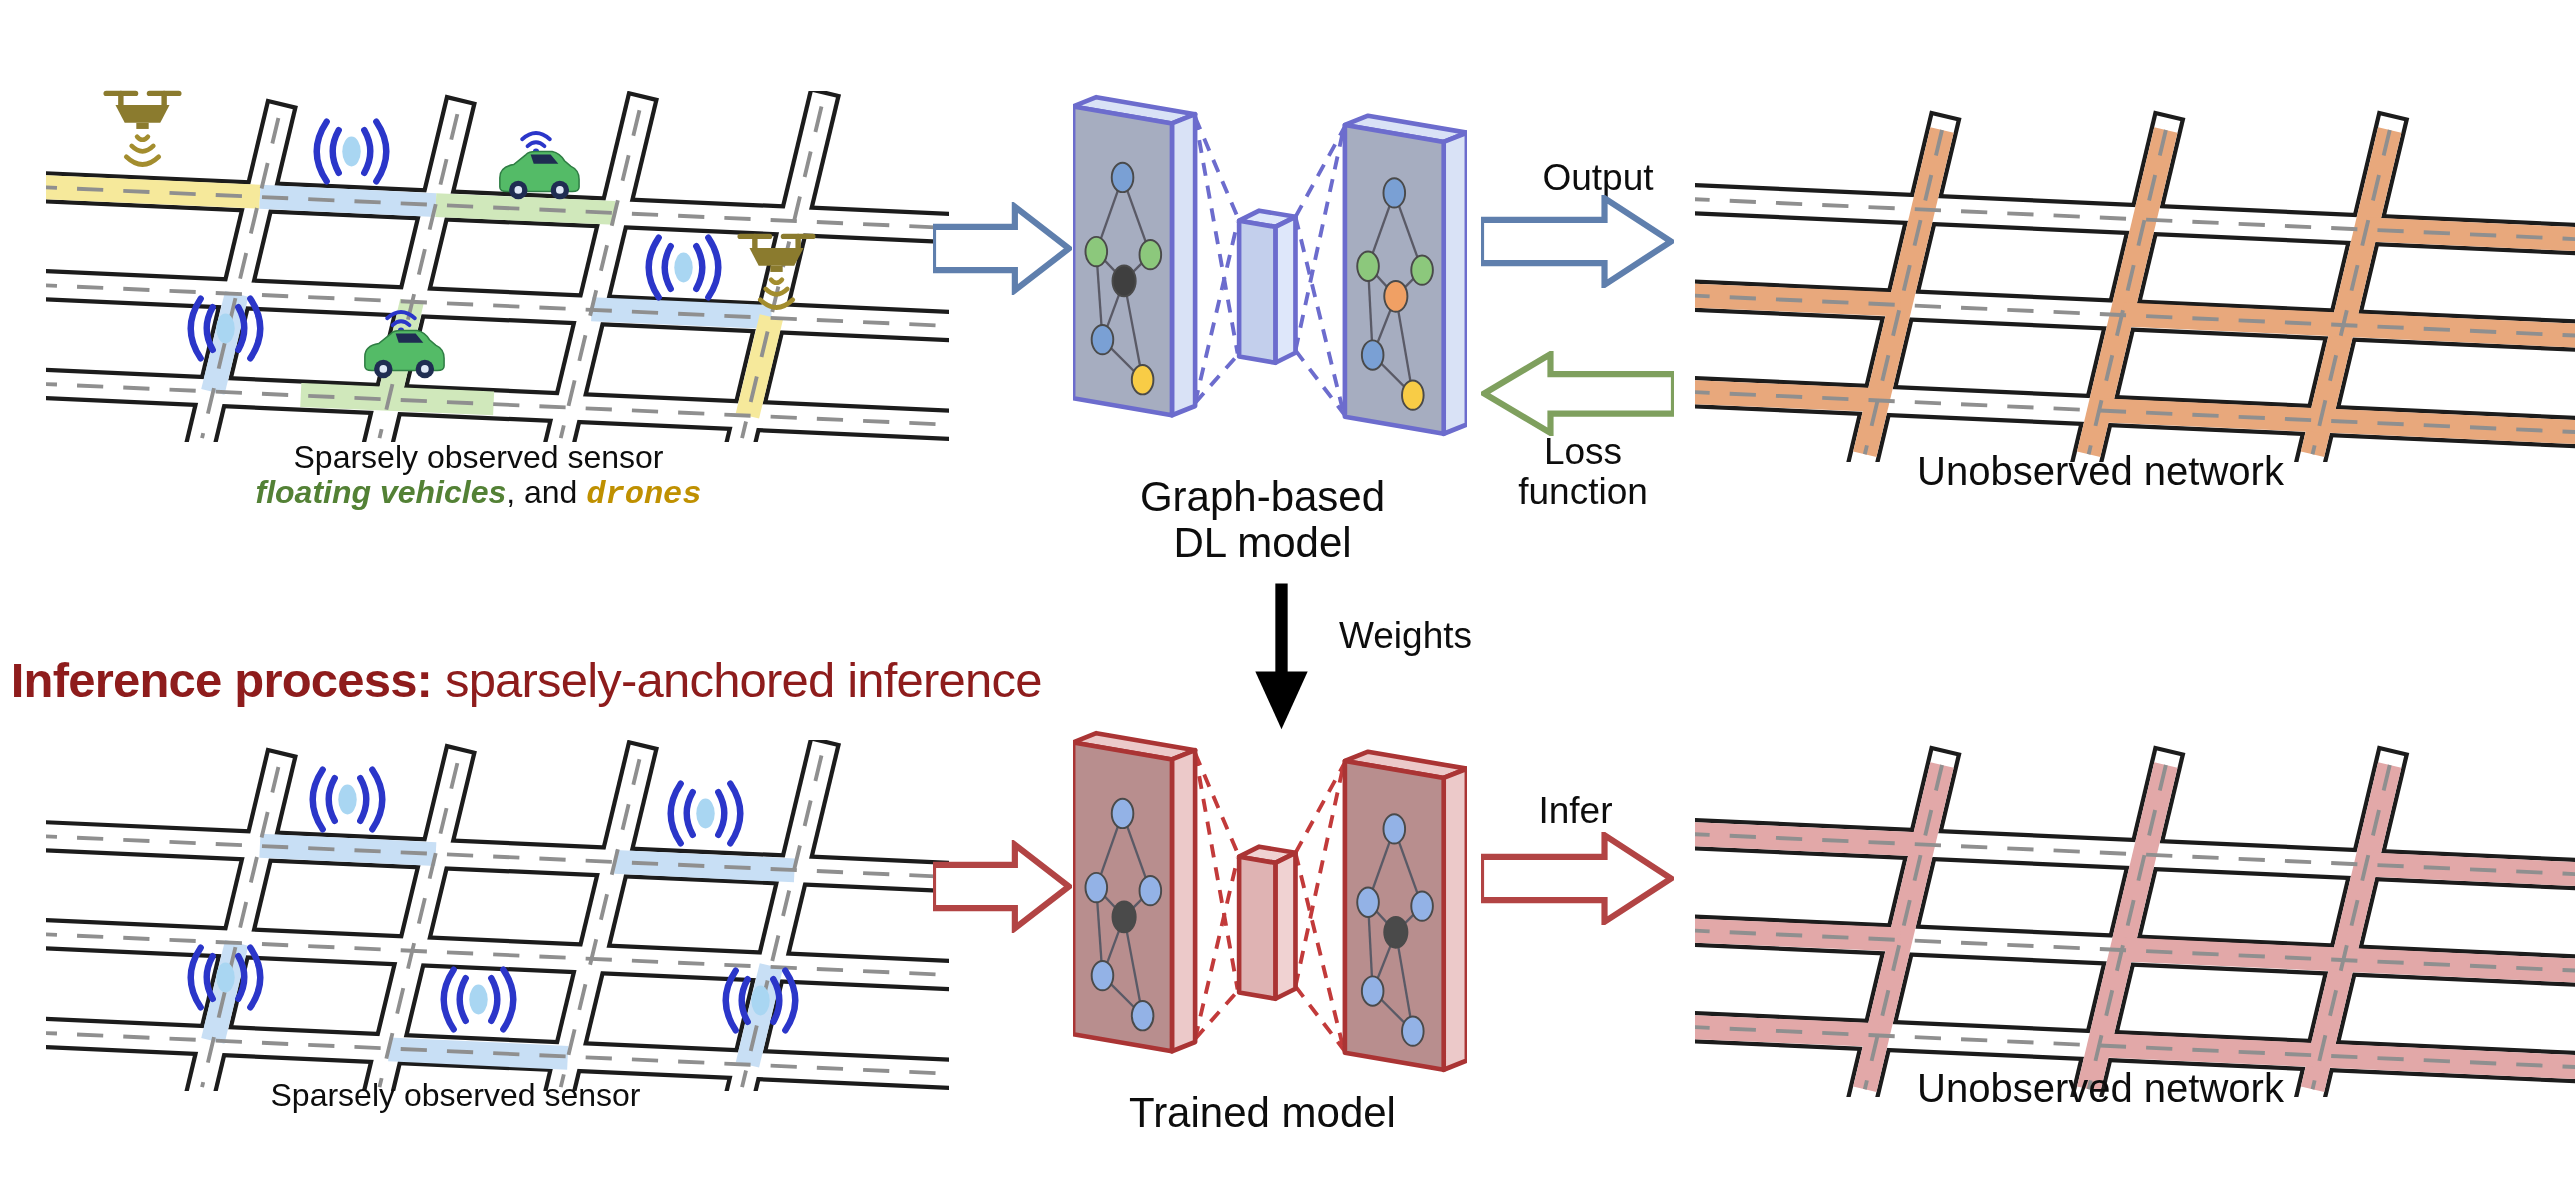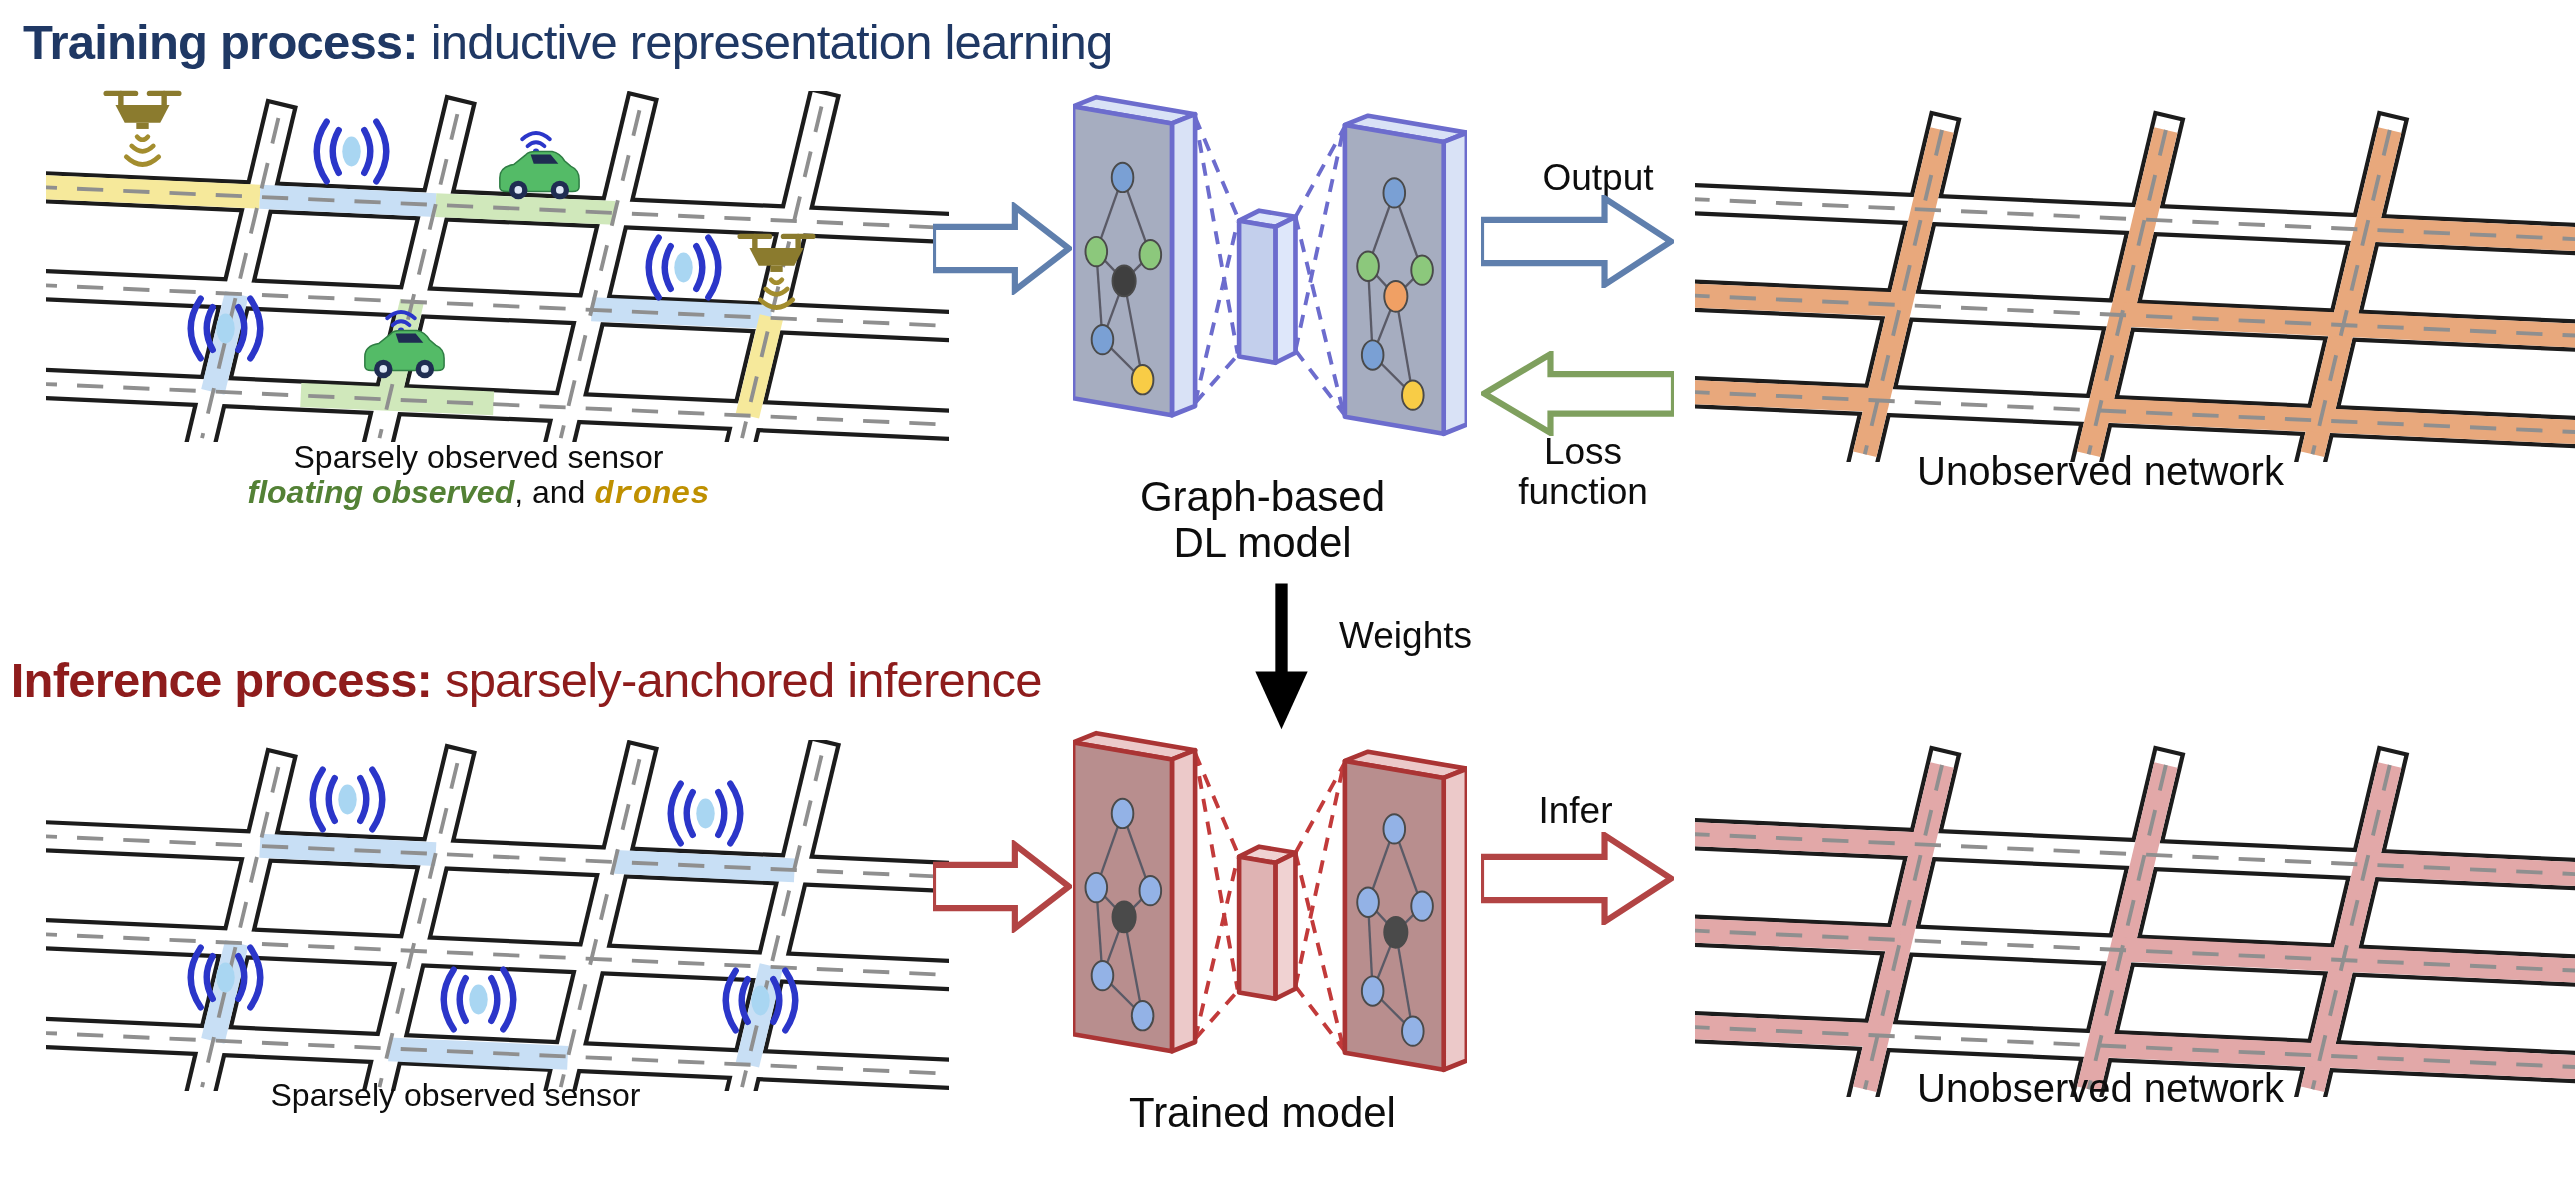--- a/index.html
+++ b/index.html
@@ -57,21 +57,20 @@
   .car .body{fill:#54bb67;stroke:#2f7d44;stroke-width:2;}
   .car .glass{fill:#1f2d52;}
   .car .wheel{fill:#1f2d52;}
   .car .hub{fill:#dfe8f6;}
 </style>
 </head>
 <body>
 
 <div id="canvas">
 
-  <div class="abs title navy" style="left:23px;top:17px;"><span class="strong">Training process:</span><span> inductive representation learning</span></div>
 
   <svg class="abs net" style="left:46px;top:91px;" width="903" height="351" viewBox="0 0 1170 455">
     <g class="casing">
       <line x1="-20" y1="124" x2="1180" y2="178"></line>
         <line x1="-20" y1="251" x2="1180" y2="305"></line>
         <line x1="-20" y1="379" x2="1180" y2="433"></line>
       <line x1="301" y1="35" x2="202" y2="450"></line>
         <line x1="533" y1="30" x2="432" y2="450"></line>
         <line x1="769" y1="25" x2="667" y2="450"></line>
         <line x1="1005" y1="20" x2="902" y2="450"></line>
@@ -167,21 +166,21 @@
     <path class="body" d="M18,84 L18,72 Q18,58 36,55 L52,42 Q56,38 64,38 L86,38 Q96,40 102,50 L110,57 Q121,62 121,74 L121,84 Q121,90 112,90 L27,90 Q18,90 18,84 Z"></path>
     <path class="glass" d="M58,42 L84,42 L94,54 L62,54 Z"></path>
     <circle class="wheel" cx="42" cy="88" r="12"></circle>
       <circle class="hub" cx="42" cy="88" r="5"></circle>
     <circle class="wheel" cx="96" cy="88" r="12"></circle>
       <circle class="hub" cx="96" cy="88" r="5"></circle>
   </svg>
 
   <div class="abs cap" style="left:108px;top:440px;width:741px;">
     <div>Sparsely observed sensor</div>
-    <div><span class="fv">floating observed</span><span>, and </span><span class="dr">drones</span></div>
+    <div><span class="fv">floating vehicles</span><span>, and </span><span class="dr">drones</span></div>
   </div>
 
   <svg class="abs harrow blue" style="left:933px;top:202px;" width="139" height="93" viewBox="0 0 180 120">
     <polygon points="0,32 106,32 106,6 176,60 106,114 106,88 0,88"></polygon>
   </svg>
 
   <svg class="abs model m1" style="left:1073px;top:91px;" width="394" height="386" viewBox="0 0 510 500">
     <g>
       <line class="dl" x1="158" y1="34" x2="215" y2="168"></line>
         <line class="dl" x1="158" y1="34" x2="213" y2="340"></line>

